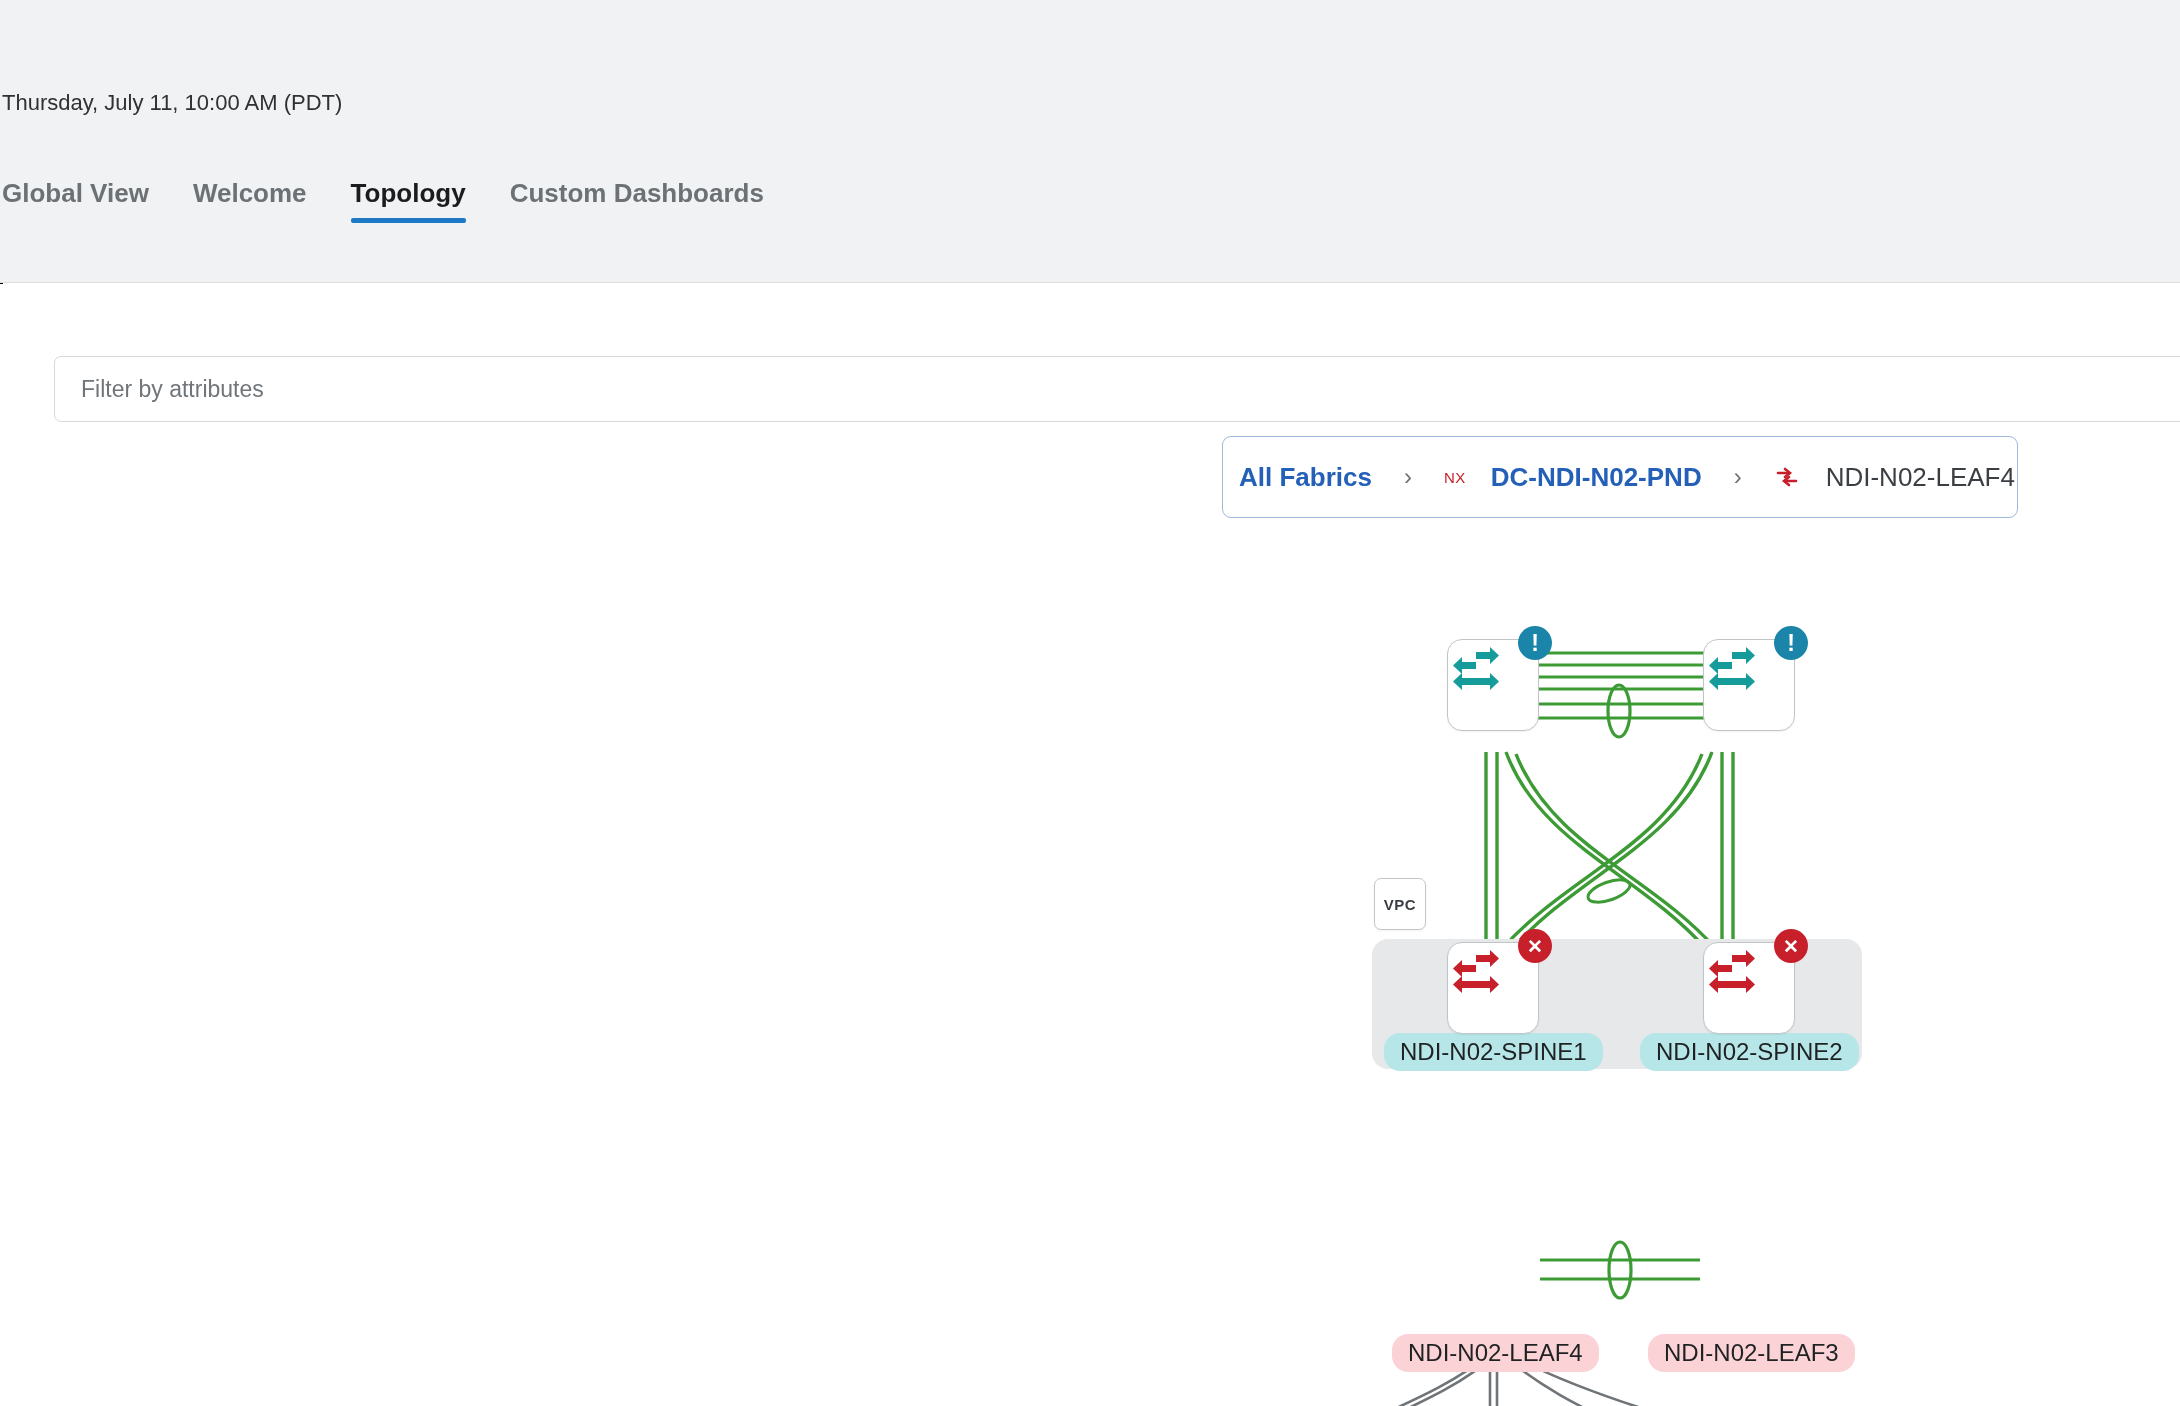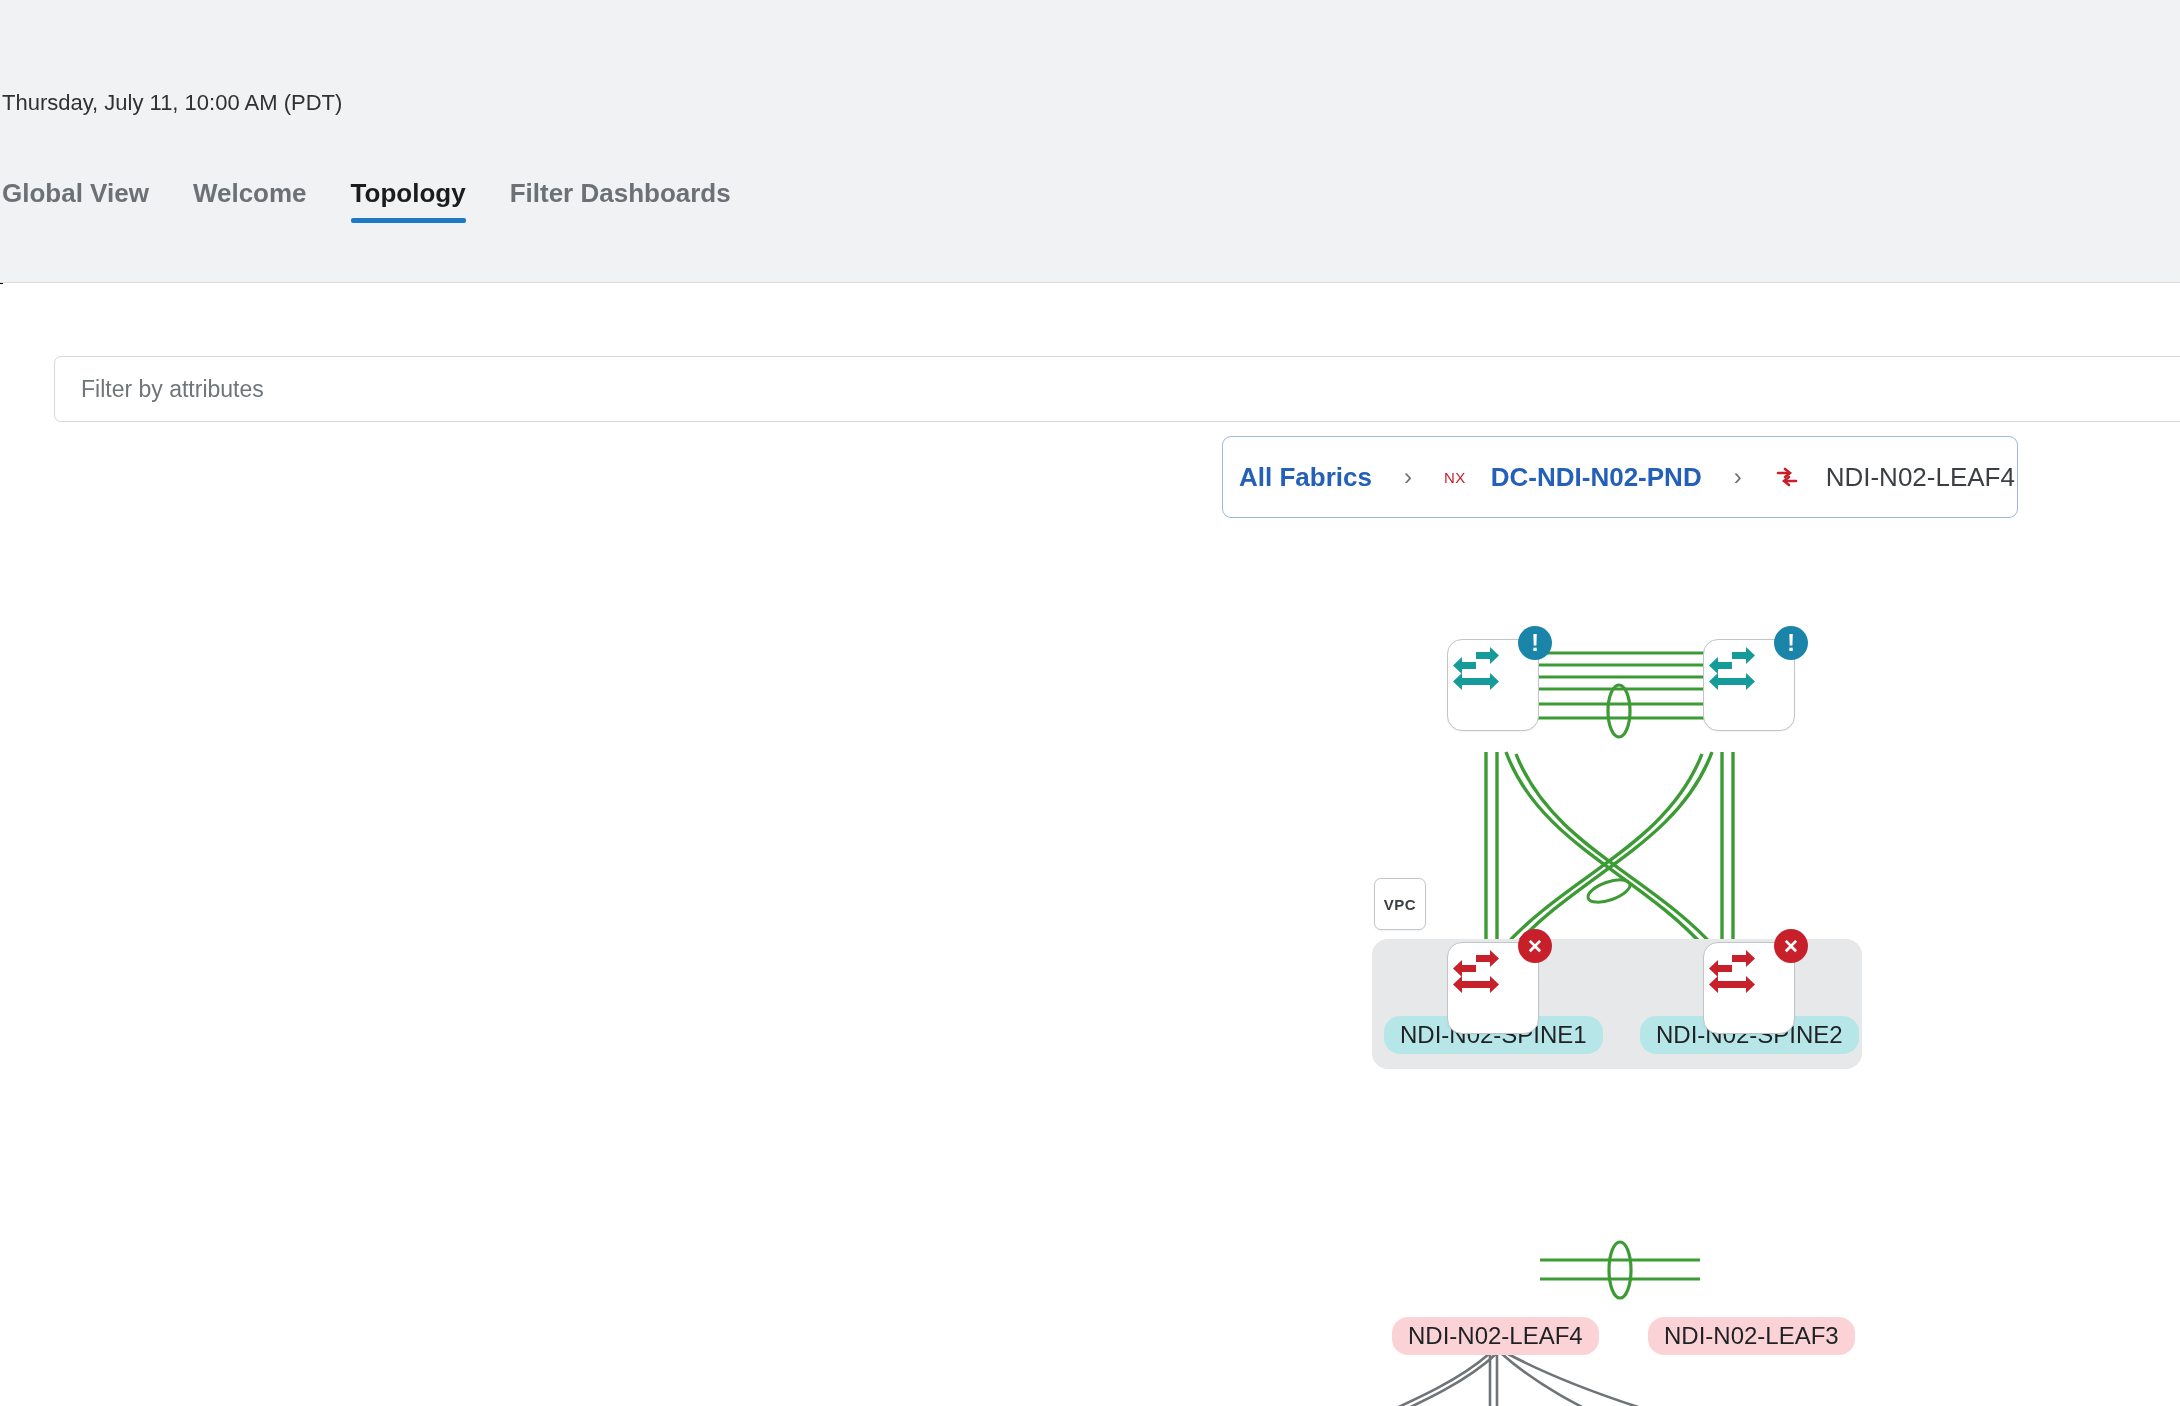--- a/index.html
+++ b/index.html
@@ -105,21 +105,21 @@
     color:#fff;font-size:23px;font-weight:bold;line-height:1;
     right:-14px;top:-14px;pointer-events:auto;cursor:pointer;
     font-family:"Liberation Sans",sans-serif;
   }
   .badge-warn{background:#1a85a8;}
   .badge-err{background:#c8202a;font-size:19px;}
   .nlabel{
     position:absolute;
     font-size:24px;color:#1f2123;white-space:nowrap;
     padding:5px 16px;border-radius:16px;
-    pointer-events:auto;cursor:pointer;
+    pointer-events:auto;cursor:pointer;margin-top:17px;
   }
   .lbl-spine{background:#b6e6e8;}
   .lbl-leaf{background:#fbd3d6;}
   .vpc-group{
     position:absolute;
     background:#e7e8ea;border-radius:16px;
     pointer-events:auto;
   }
   .vpc-badge{
     position:absolute;width:50px;height:50px;
@@ -134,21 +134,21 @@
 <body>
 
 <div class="page-frame"></div>
 
 <div class="header">
   <div class="date-line">Thursday, July 11, 10:00 AM (PDT)</div>
   <div class="tabs">
     <div class="tab">Global View</div>
     <div class="tab">Welcome</div>
     <div class="tab active">Topology</div>
-    <div class="tab">Filter Dashboards</div>
+    <div class="tab">Custom Dashboards</div>
   </div>
 </div>
 
 <div class="content">
 
   <div class="filter-bar">
     <div class="filter-placeholder">Filter by attributes</div>
   </div>
 
   <div class="breadcrumb">

